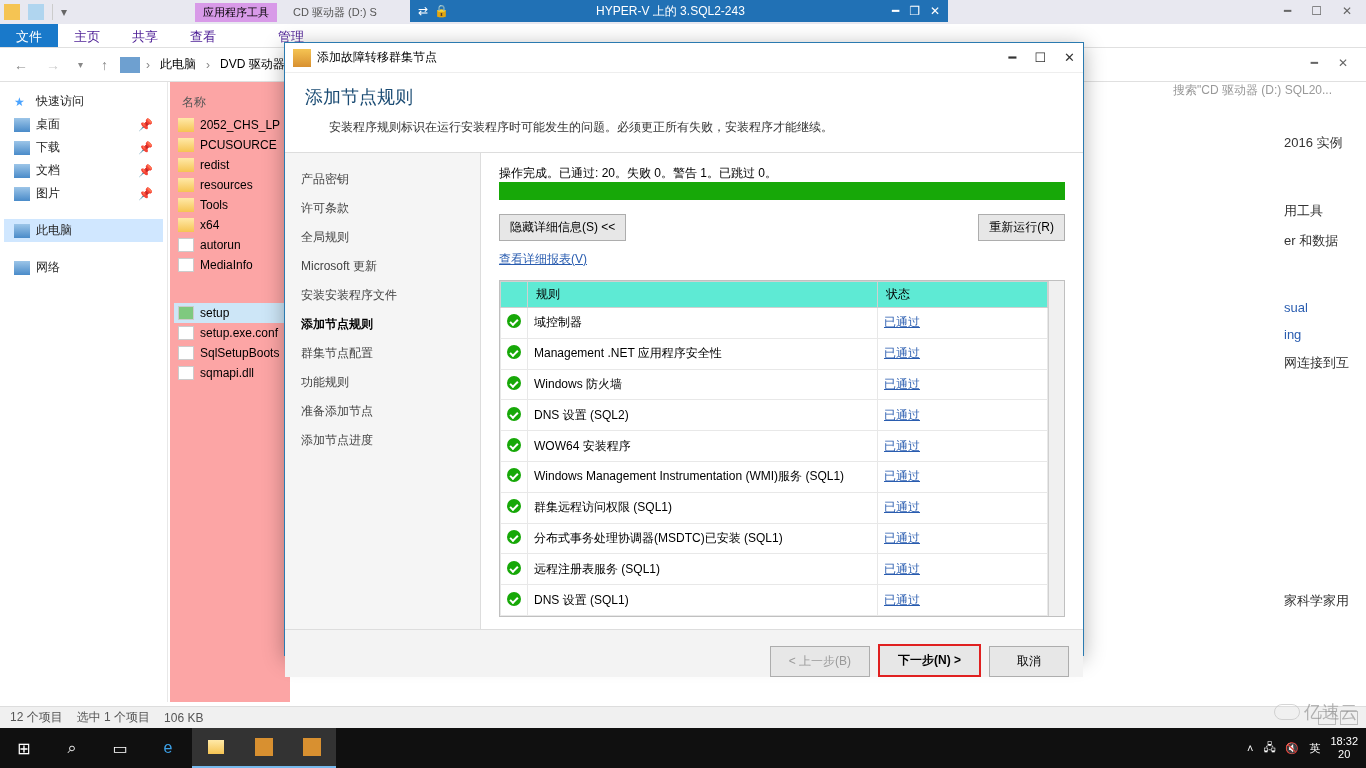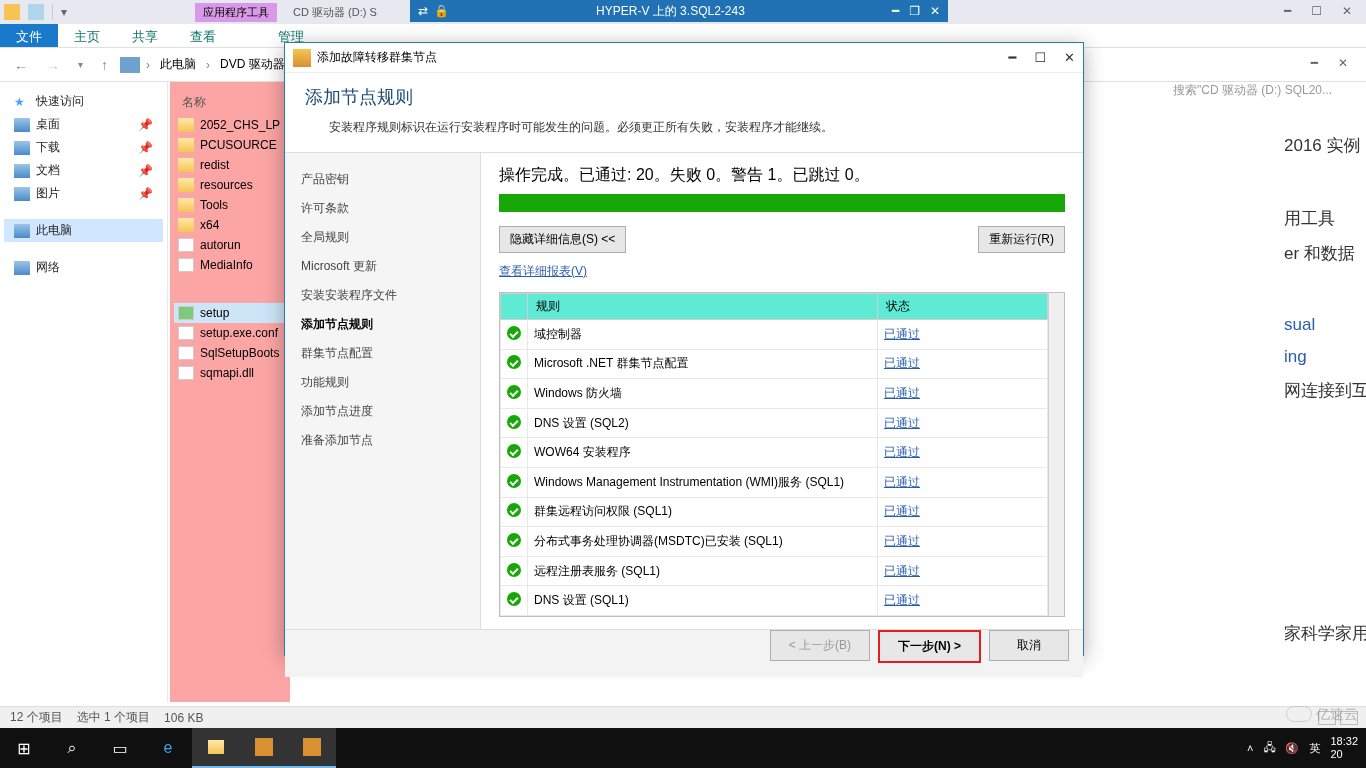--- a/index.html
+++ b/index.html
@@ -13,21 +13,21 @@
 .cd-tab { padding: 2px 8px; font-size: 11px; color: #555; }
 .hyperv-bar { position: absolute; left: 410px; top: 0; width: 538px; height: 22px; background: #2171b5; color: #fff; display: flex; align-items: center; font-size: 12px; }
 .hyperv-bar .hv-icons { display: flex; gap: 6px; padding: 0 8px; }
 .hyperv-bar .hv-title { flex: 1; text-align: center; }
 .hyperv-bar .hv-ctrl { display: flex; gap: 10px; padding: 0 8px; }
 .win-ctrl-top { position: absolute; right: 0; top: 0; display: flex; gap: 20px; padding: 4px 14px; color: #666; }
 
 
 .ribbon { height: 24px; background: #fff; display: flex; align-items: stretch; border-bottom: 1px solid #e0e0e0; }
 .ribbon .file-tab { background: #1979ca; color: #fff; padding: 4px 16px; font-size: 13px; }
-.ribbon .rtab { padding: 4px 16px; font-size: 13px; color: #0f766e; }
+.ribbon .rtab { padding: 4px 16px; font-size: 13px; color: #4c1d95; }
 
 
 .navbar { height: 34px; background: #fff; display: flex; align-items: center; padding: 0 8px; gap: 6px; border-bottom: 1px solid #e0e0e0; }
 .navbar .arrow { color: #888; font-size: 14px; padding: 0 6px; }
 .navbar .pc-icon { width: 20px; height: 16px; background: #6ea0d0; }
 .navbar .crumb { font-size: 12px; padding: 0 4px; }
 .navbar .sep { color: #888; }
 
 
 .left-panel { position: absolute; left: 0; top: 82px; width: 168px; height: 620px; background: #fff; border-right: 1px solid #e8e8e8; padding: 8px 4px; }
@@ -41,72 +41,72 @@
 
 
 .file-panel { position: absolute; left: 170px; top: 82px; width: 120px; height: 620px; background: #fca5a5; padding: 8px 4px; }
 .file-hdr { color: #555; font-size: 12px; padding: 4px 8px; }
 .file-item { display: flex; align-items: center; gap: 6px; padding: 3px 4px; font-size: 12px; }
 .file-item.sel { background: #cde6f7; margin-top: 28px; }
 .folder-i { width: 16px; height: 14px; background: linear-gradient(#ffe9a8,#f5c453); }
 .file-i { width: 16px; height: 14px; background: #fff; border: 1px solid #ccc; }
 
 
-.right-panel { position: absolute; right: 0; top: 82px; width: 82px; height: 580px; font-size: 17px; color: #333; padding-top: 40px; }
+.right-panel { position: absolute; right: 0; top: 82px; width: 82px; height: 580px; font-size: 13px; color: #333; padding-top: 40px; }
 .right-panel div { margin: 12px 0; white-space: nowrap; }
 .right-panel a { color: #2a5db0; text-decoration: none; }
 
 
 .wizard { position: absolute; left: 284px; top: 42px; width: 800px; height: 614px; background: #fff; border: 1px solid #2a7ab0; box-shadow: 0 4px 20px rgba(0,0,0,0.3); }
 .wiz-titlebar { height: 30px; display: flex; align-items: center; padding: 0 8px; border-bottom: 1px solid #eee; }
 .wiz-titlebar .wiz-icon { width: 18px; height: 18px; background: linear-gradient(#f5c453,#d89030); margin-right: 6px; }
 .wiz-titlebar .wiz-title { flex: 1; font-size: 12px; }
 .wiz-titlebar .wiz-ctrl { display: flex; gap: 18px; font-size: 13px; color: #333; }
 .wiz-header { padding: 12px 20px 16px; border-bottom: 1px solid #ddd; background: #fff; }
 .wiz-header h1 { font-size: 18px; font-weight: normal; color: #1a4b73; margin-bottom: 10px; }
 .wiz-header p { font-size: 12px; color: #333; padding-left: 24px; }
 .wiz-body { display: flex; height: 476px; }
 .wiz-sidebar { width: 196px; background: #f5f5f5; padding: 12px 0; border-right: 1px solid #ddd; }
 .wiz-step { padding: 6px 16px; font-size: 12px; color: #444; }
 .wiz-step.active { font-weight: bold; color: #000; }
 .wiz-main { flex: 1; padding: 12px 18px; background: #fff; display: flex; flex-direction: column; }
-.status-line { font-size: 16px; margin-bottom: 8px; }
+.status-line { font-size: 12px; }
 .progress { height: 18px; background: #17a808; margin-bottom: 14px; }
 .btn-row { display: flex; gap: 9px; margin-bottom: 10px; }
 .btn-row .spacer { flex: 1; }
 .small-btn { border: 1px solid #adadad; background: #e7e7e7; padding: 4px 10px; font-size: 12px; cursor: pointer; }
 .report-link { color: #2a5db0; text-decoration: underline; font-size: 12px; margin-bottom: 12px; display: inline-block; }
 .rules-table-wrap { flex: 1; border: 1px solid #c0c0c0; overflow: hidden; display: flex; }
 .rules-table { flex: 1; border-collapse: collapse; font-size: 12px; }
 .rules-table th { background: #5eead4; border: 1px solid #d0d0d0; padding: 4px 8px; text-align: left; font-weight: normal; }
 .rules-table td { border: 1px solid #e8e8e8; padding: 3px 6px; }
 .rules-table td:first-child { width: 22px; text-align: center; }
 .status-link { color: #2a5db0; text-decoration: underline; cursor: pointer; }
 .check-ico { display: inline-block; width: 14px; height: 14px; border-radius: 50%; background: #17a808; position: relative; }
 .check-ico::after { content: ""; position: absolute; left: 3px; top: 5px; width: 6px; height: 3px; border-left: 2px solid #fff; border-bottom: 2px solid #fff; transform: rotate(-45deg); }
 .table-scroll { width: 16px; background: #f0f0f0; border-left: 1px solid #d0d0d0; }
-.wiz-footer { height: 48px; border-top: 1px solid #ddd; background: #f3f3f3; display: flex; align-items: flex-start; justify-content: flex-end; padding: 0 14px; gap: 8px; }
+.wiz-footer { height: 48px; border-top: 1px solid #ddd; background: #f3f3f3; display: flex; align-items: flex-end; justify-content: flex-end; padding: 0 14px; gap: 8px; }
 .wiz-btn { border: 1px solid #adadad; background: #e7e7e7; padding: 6px 18px; font-size: 12px; cursor: pointer; min-width: 80px; }
 .wiz-btn.disabled { color: #999; }
 .wiz-btn.highlight { border: 2px solid #e02020; font-weight: bold; }
 
 
 .statusbar { position: absolute; left: 0; bottom: 40px; width: 100%; height: 22px; background: #f0f0f0; border-top: 1px solid #ddd; display: flex; align-items: center; padding: 0 10px; font-size: 12px; color: #555; gap: 14px; }
 .statusbar .view-icons { position: absolute; right: 8px; display: flex; gap: 4px; }
 .statusbar .vi { width: 18px; height: 14px; border: 1px solid #bbb; }
 
 
 .taskbar { position: absolute; left: 0; bottom: 0; width: 100%; height: 40px; background: #101010; display: flex; align-items: center; }
 .taskbar .tb-item { width: 48px; height: 40px; display: flex; align-items: center; justify-content: center; color: #fff; font-size: 16px; }
 .taskbar .tb-item.active { background: #333; border-bottom: 2px solid #76b9ed; }
 .taskbar .tray { position: absolute; right: 8px; display: flex; align-items: center; gap: 10px; color: #fff; font-size: 11px; }
-.taskbar .tray .time { text-align: left; line-height: 1.2; }
-
-
-.watermark { position: absolute; right: 8px; bottom: 44px; opacity: 0.6; font-size: 14px; color: #888; display: flex; gap: 4px; }
+.taskbar .tray .time { text-align: center; line-height: 1.2; }
+
+
+.watermark { position: absolute; right: 8px; bottom: 44px; opacity: 0.6; font-size: 18px; color: #888; display: flex; align-items: center; gap: 4px; }
 .watermark .cloud { width: 26px; height: 16px; border: 1.5px solid #bbb; border-radius: 10px; }
 </style>
 </head>
 <body>
 
 <div class="top-strip">
   <span class="ql-icon" style="background:#f5c453"></span>
   <span class="ql-icon" style="background:#b0d5ef"></span>
   <span class="divider"></span>
   <span style="color:#666">▾</span>
@@ -274,22 +274,22 @@
   <div class="wiz-body">
     <div class="wiz-sidebar">
       <div class="wiz-step">产品密钥</div>
       <div class="wiz-step">许可条款</div>
       <div class="wiz-step">全局规则</div>
       <div class="wiz-step">Microsoft 更新</div>
       <div class="wiz-step">安装安装程序文件</div>
       <div class="wiz-step active">添加节点规则</div>
       <div class="wiz-step">群集节点配置</div>
       <div class="wiz-step">功能规则</div>
+      <div class="wiz-step">准备添加节点</div>
       <div class="wiz-step">添加节点进度</div>
-      <div class="wiz-step">准备添加节点</div>
     </div>
     <div class="wiz-main">
       <div class="status-line">操作完成。已通过: 20。失败 0。警告 1。已跳过 0。</div>
       <div class="progress"></div>
       <div class="btn-row">
         <button class="small-btn">隐藏详细信息(S) &lt;&lt;</button>
         <span class="spacer"></span>
         <button class="small-btn">重新运行(R)</button>
       </div>
       <a class="report-link">查看详细报表(V)</a>
@@ -303,21 +303,21 @@
             </tr>
           </thead>
           <tbody id="rules-body">
               <tr>
                 <td><span class="check-ico"></span></td>
                 <td>域控制器</td>
                 <td><span class="status-link">已通过</span></td>
               </tr>
               <tr>
                 <td><span class="check-ico"></span></td>
-                <td>Microsoft .NET 群集节点配置</td>
+                <td>Management .NET 应用程序安全性</td>
                 <td><span class="status-link">已通过</span></td>
               </tr>
               <tr>
                 <td><span class="check-ico"></span></td>
                 <td>Windows 防火墙</td>
                 <td><span class="status-link">已通过</span></td>
               </tr>
               <tr>
                 <td><span class="check-ico"></span></td>
                 <td>DNS 设置 (SQL2)</td>

